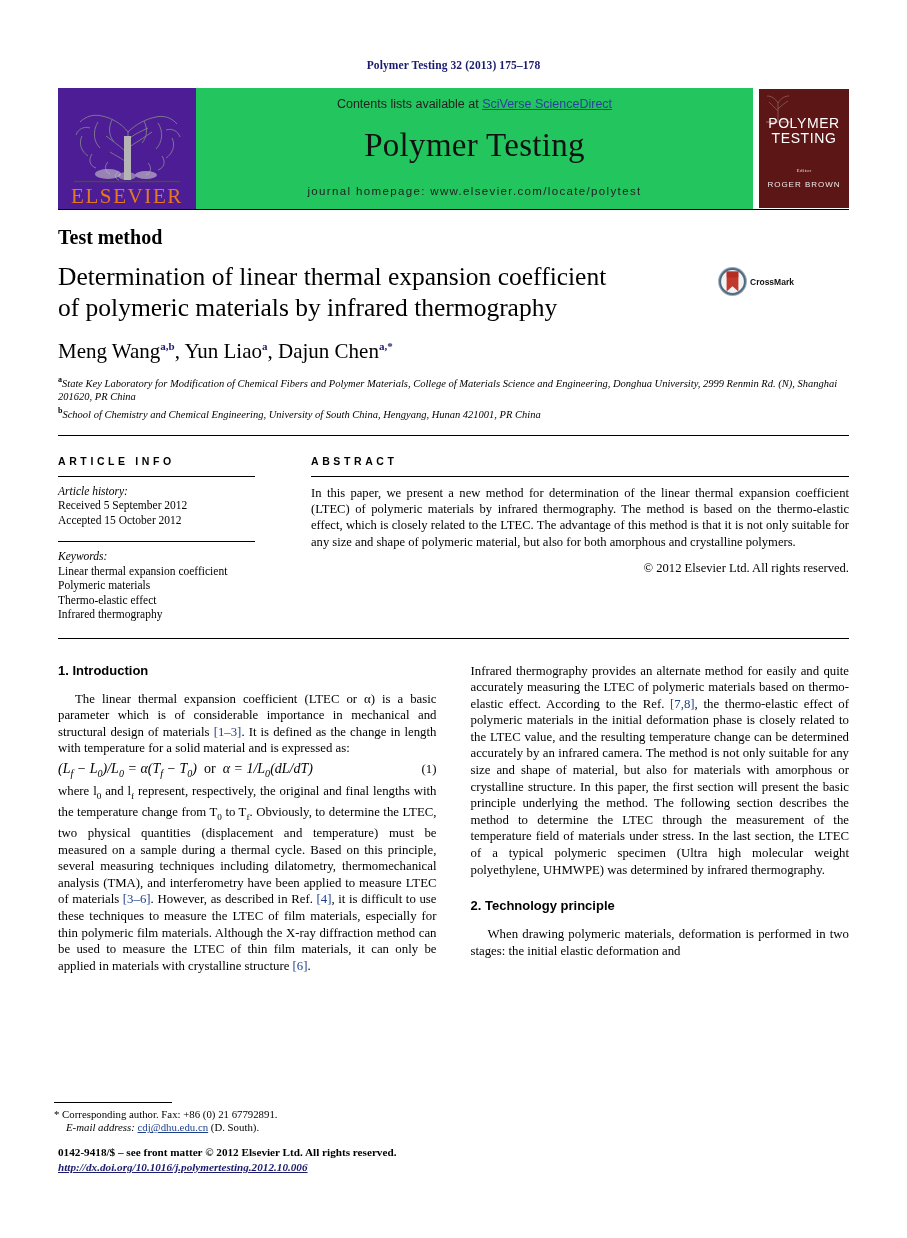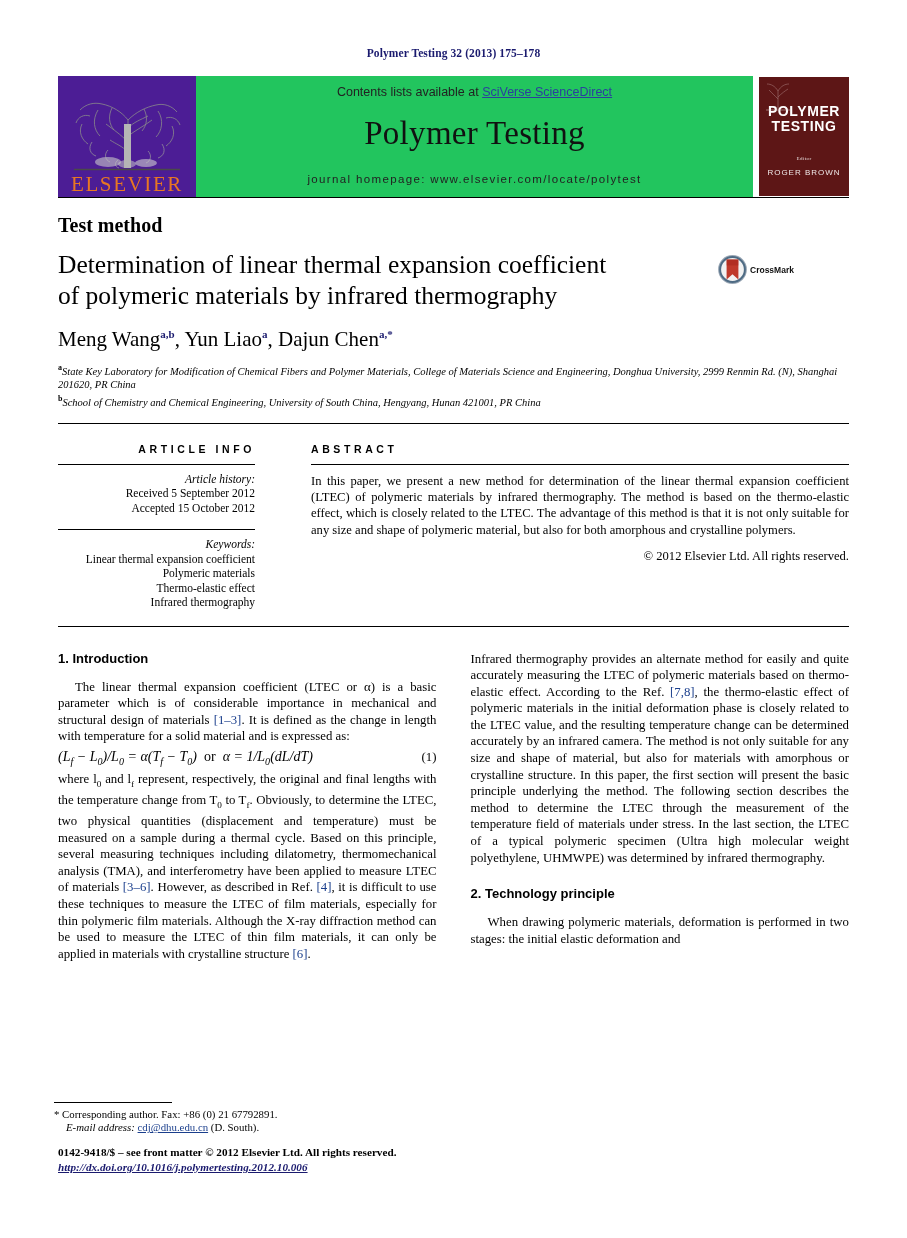--- a/index.html
+++ b/index.html
@@ -13,21 +13,21 @@
     font-family: "Liberation Serif", serif;
     color: #000000;
     position: relative;
     overflow: hidden;
   }
   .page {
     position: relative;
     width: 907px;
     height: 1238px;
     box-sizing: border-box;
-    padding: 0 58px;
+    padding: 12px 58px;
   }
 
   
   .running-head {
     text-align: center;
     color: #1a1a6e;
     font-size: 11.5px;
     font-weight: bold;
     padding-top: 47px;
     letter-spacing: .1px;
@@ -112,21 +112,21 @@
     align-items: center;
   }
   .cover-tree {
     position: absolute;
     left: 6px; top: 4px;
     opacity: .5;
   }
   .cover-title {
     margin-top: 27px;
     font-family: "Liberation Sans", sans-serif;
-    font-weight: bold;
+    font-weight: normal;
     font-size: 14px;
     line-height: 15px;
     letter-spacing: .6px;
     text-align: center;
   }
   .cover-editor-label {
     margin-top: 22px;
     font-size: 5px;
     letter-spacing: .4px;
     opacity: .85;
@@ -213,21 +213,20 @@
 
   
   .info-abstract {
     display: flex;
     margin-top: 0;
   }
   .col-info {
     flex: 0 0 225px;
     padding-right: 28px;
     box-sizing: border-box;
-    text-align: right;
   }
   .col-abstract {
     flex: 1 1 auto;
     padding-left: 28px;
     box-sizing: border-box;
   }
   .sec-head {
     font-family: "Liberation Sans", sans-serif;
     font-weight: bold;
     font-size: 10.5px;

